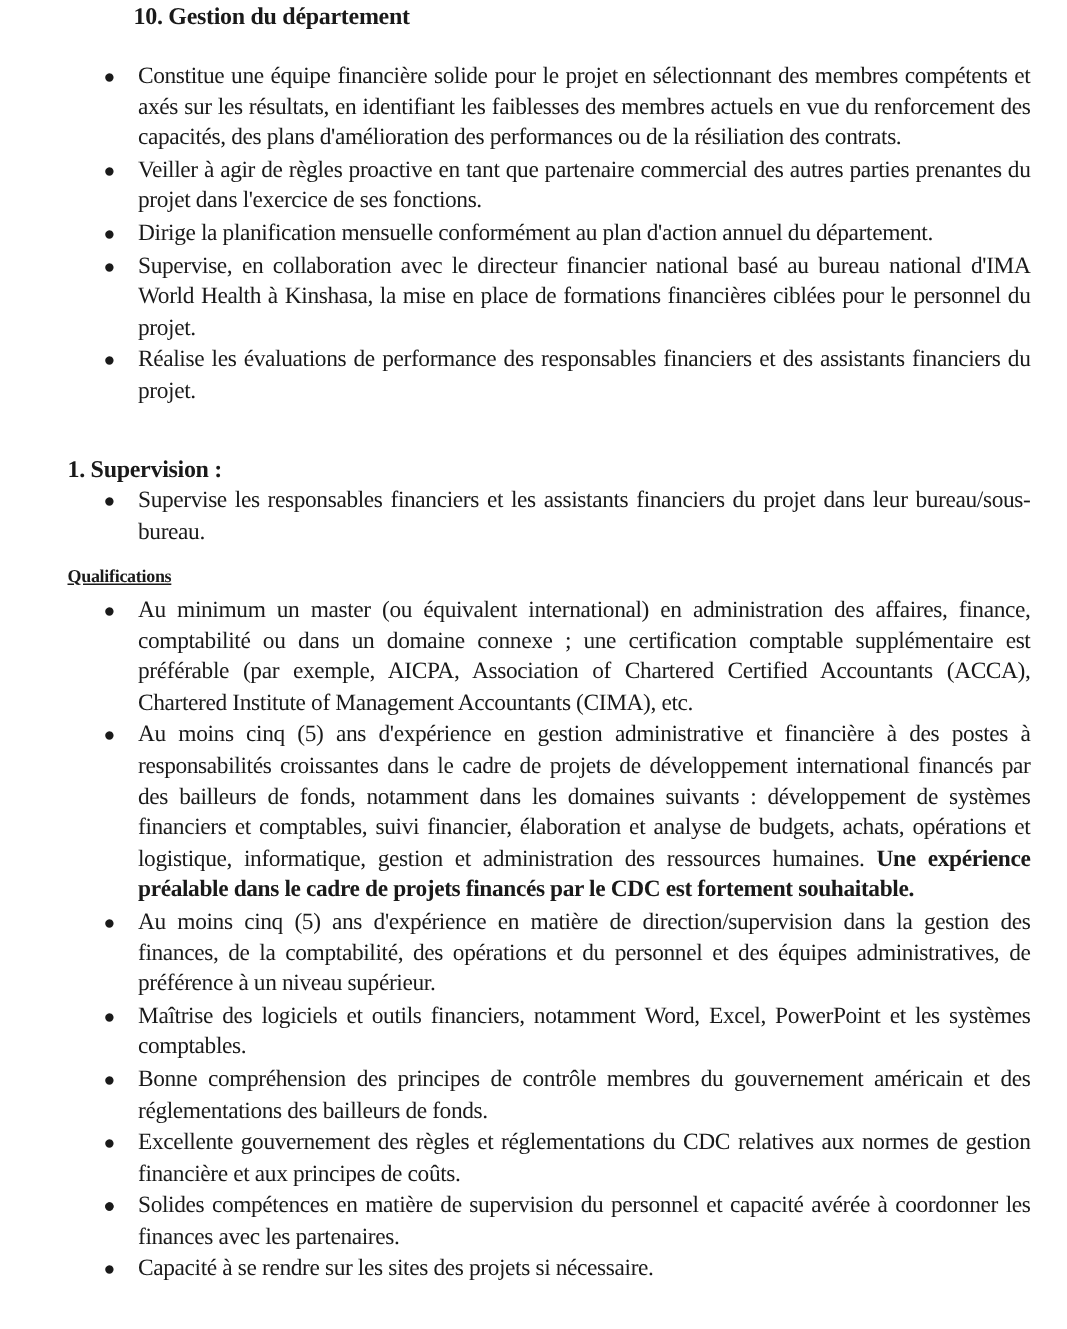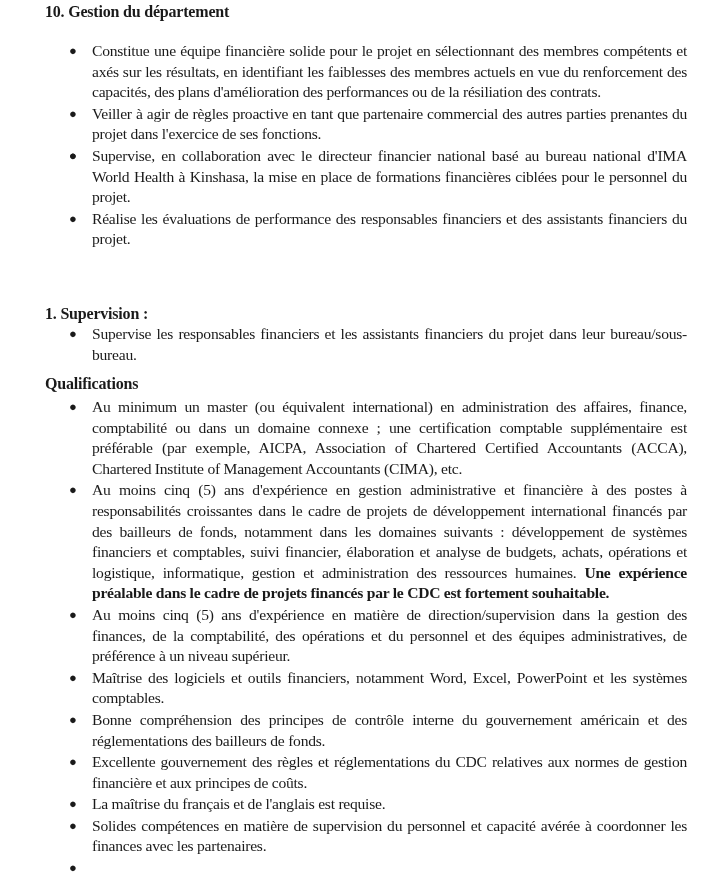--- a/index.html
+++ b/index.html
@@ -12,21 +12,21 @@
       position: relative;
     }
     .page { position: absolute; left: 0; top: 0; width: 711px; }
     .heading {
       position: absolute; left: 45px;
       font-weight: bold; font-size: 16px; letter-spacing: -0.2px;
       margin: 0;
     }
     .qual-heading {
       position: absolute; left: 45px;
-      font-weight: bold; font-size: 16px; 
+      font-weight: bold; font-size: 12px; text-decoration: underline;
       margin: 0; letter-spacing: -0.2px;
     }
     ul.blist {
       position: absolute; left: 0; width: 711px;
       list-style: none; margin: 0; padding: 0;
     }
     ul.blist li {
       position: relative;
       margin: 0 24px 0 92px;
       text-align: justify;
@@ -36,43 +36,43 @@
       position: absolute; left: -23px; top: 0;
       font-size: 13px;
     }
     .strong { font-weight: bold; }
   </style>
 </head>
 <body>
 
 <div class="page">
 
-  <h2 class="heading" style="top:2px;">10. Gestion du département</h2>
+  <h2 class="heading" style="top:2px;margin-left:44px;">10. Gestion du département</h2>
 
   <ul class="blist" style="top:41px;">
     <li style="margin-bottom:1px;"><span class="bullet">●</span><span>Constitue une équipe financière solide pour le projet en sélectionnant des membres compétents et axés sur les résultats, en identifiant les faiblesses des membres actuels en vue du renforcement des capacités, des plans d'amélioration des performances ou de la résiliation des contrats.</span></li>
     <li style="margin-bottom:1px;"><span class="bullet">●</span><span>Veiller à agir de règles proactive en tant que partenaire commercial des autres parties prenantes du projet dans l'exercice de ses fonctions.</span></li>
-    <li style="margin-bottom:1px;"><span class="bullet">●</span></li>
+    <li style="margin-bottom:1px;"><span class="bullet">●</span><span>Dirige la planification mensuelle conformément au plan d'action annuel du département.</span></li>
     <li style="margin-bottom:1px;"><span class="bullet">●</span><span>Supervise, en collaboration avec le directeur financier national basé au bureau national d'IMA World Health à Kinshasa, la mise en place de formations financières ciblées pour le personnel du projet.</span></li>
     <li><span class="bullet">●</span><span>Réalise les évaluations de performance des responsables financiers et des assistants financiers du projet.</span></li>
   </ul>
 
   <h2 class="heading" style="top:304px;">1. Supervision :</h2>
 
   <ul class="blist" style="top:324px;">
     <li><span class="bullet">●</span><span>Supervise les responsables financiers et les assistants financiers du projet dans leur bureau/sous-bureau.</span></li>
   </ul>
 
   <h2 class="qual-heading" style="top:374px;">Qualifications</h2>
 
   <ul class="blist" style="top:397px;">
     <li style="margin-bottom:1px;"><span class="bullet">●</span><span>Au minimum un master (ou équivalent international) en administration des affaires, finance, comptabilité ou dans un domaine connexe ; une certification comptable supplémentaire est préférable (par exemple, AICPA, Association of Chartered Certified Accountants (ACCA), Chartered Institute of Management Accountants (CIMA), etc.</span><span class="strong"></span></li>
     <li style="margin-bottom:1px;"><span class="bullet">●</span><span>Au moins cinq (5) ans d'expérience en gestion administrative et financière à des postes à responsabilités croissantes dans le cadre de projets de développement international financés par des bailleurs de fonds, notamment dans les domaines suivants : développement de systèmes financiers et comptables, suivi financier, élaboration et analyse de budgets, achats, opérations et logistique, informatique, gestion et administration des ressources humaines. </span><span class="strong">Une expérience préalable dans le cadre de projets financés par le CDC est fortement souhaitable.</span></li>
     <li style="margin-bottom:1px;"><span class="bullet">●</span><span>Au moins cinq (5) ans d'expérience en matière de direction/supervision dans la gestion des finances, de la comptabilité, des opérations et du personnel et des équipes administratives, de préférence à un niveau supérieur.</span><span class="strong"></span></li>
     <li style="margin-bottom:1px;"><span class="bullet">●</span><span>Maîtrise des logiciels et outils financiers, notamment Word, Excel, PowerPoint et les systèmes comptables.</span><span class="strong"></span></li>
-    <li style="margin-bottom:1px;"><span class="bullet">●</span><span>Bonne compréhension des principes de contrôle interne du gouvernement américain et des réglementations des bailleurs de fonds.</span><span class="strong"></span></li>
+    <li style="margin-bottom:1px;"><span class="bullet">●</span><span>Bonne compréhension des principes de contrôle membres du gouvernement américain et des réglementations des bailleurs de fonds.</span><span class="strong"></span></li>
     <li style="margin-bottom:1px;"><span class="bullet">●</span><span>Excellente gouvernement des règles et réglementations du CDC relatives aux normes de gestion financière et aux principes de coûts.</span><span class="strong"></span></li>
-    <li style="margin-bottom:1px;"><span class="bullet">●</span><span>La maîtrise du français et de l'anglais est requise.</span><span class="strong"></span></li>
+    <li style="margin-bottom:1px;"><span class="bullet">●</span><span class="strong"></span></li>
     <li style="margin-bottom:1px;"><span class="bullet">●</span><span>Solides compétences en matière de supervision du personnel et capacité avérée à coordonner les finances avec les partenaires.</span><span class="strong"></span></li>
-    <li><span class="bullet">●</span><span class="strong"></span></li>
+    <li><span class="bullet">●</span><span>Capacité à se rendre sur les sites des projets si nécessaire.</span><span class="strong"></span></li>
   </ul>
 
 </div>
 
 </body></html>

